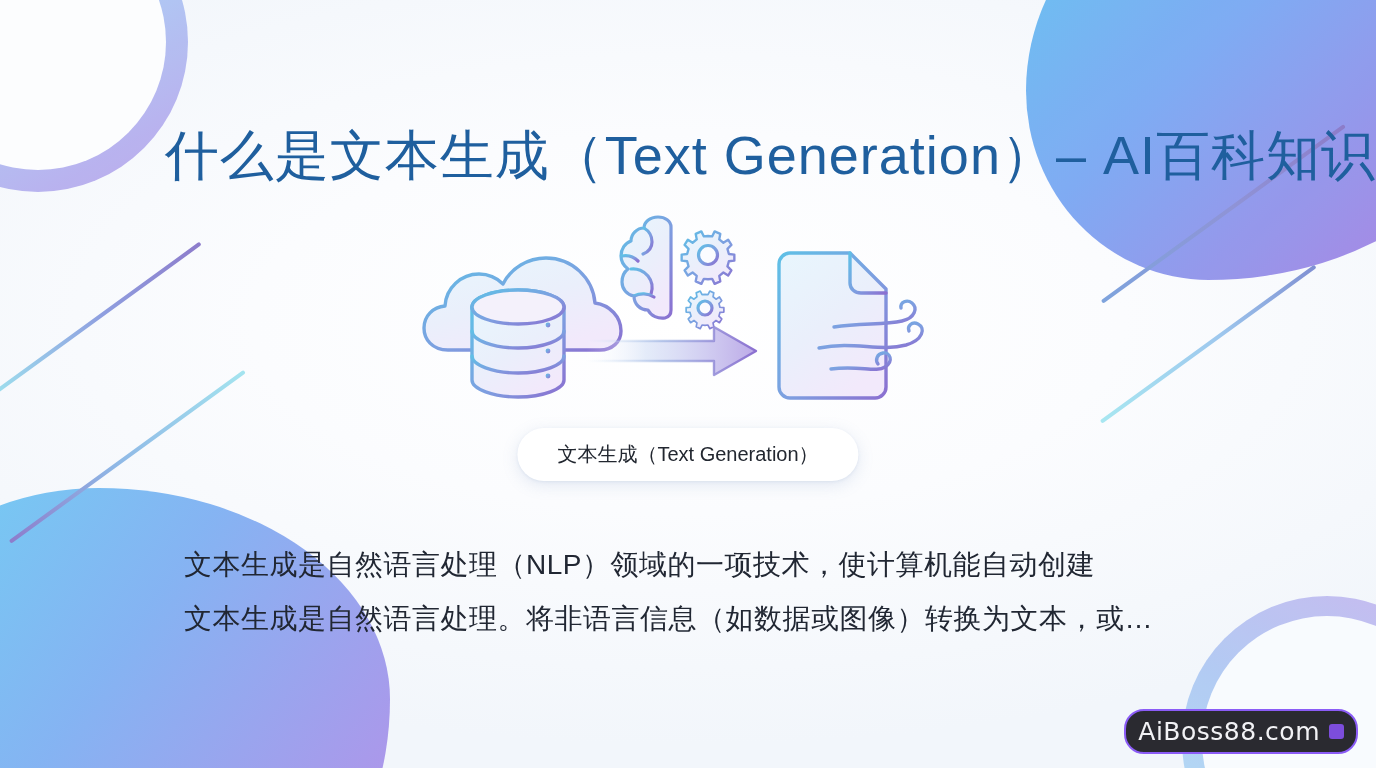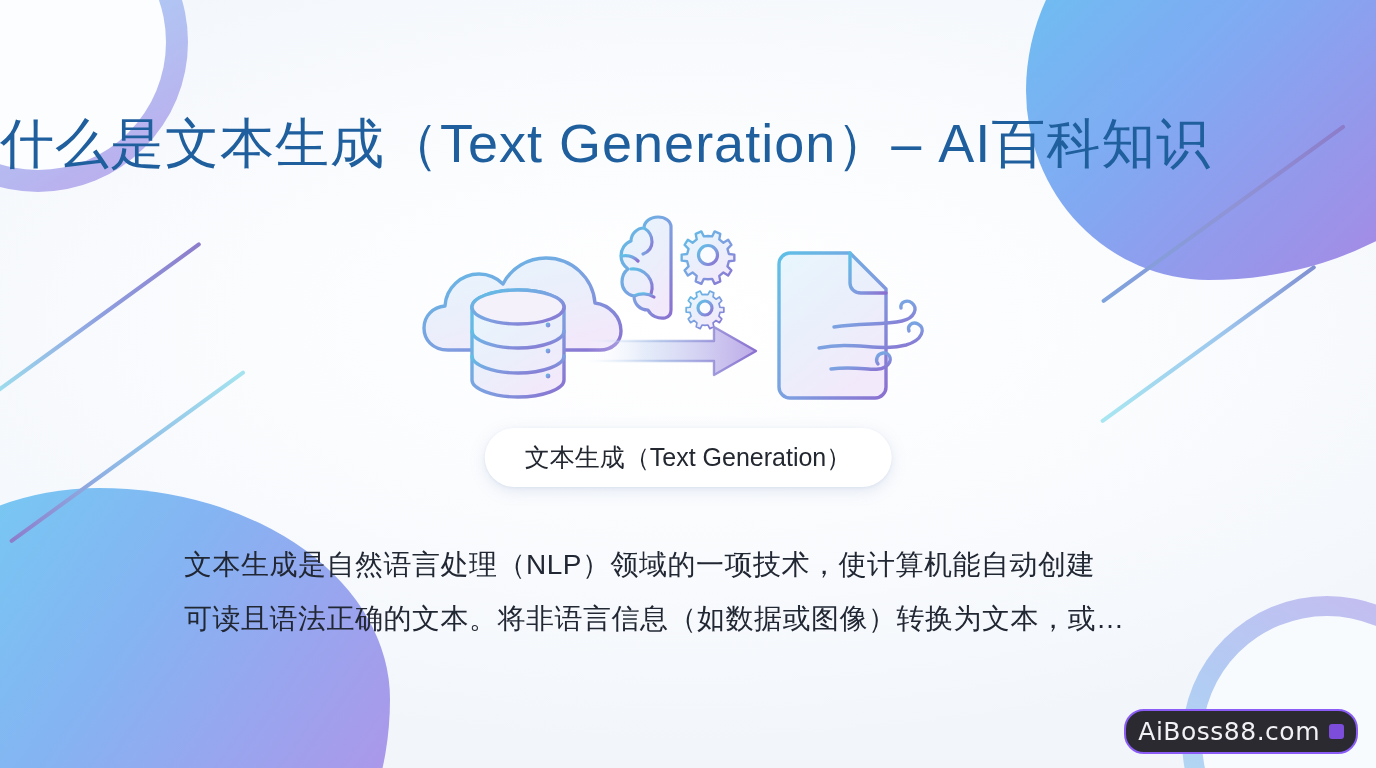--- a/index.html
+++ b/index.html
@@ -61,22 +61,22 @@
     transform-origin: left center;
   }
   #line-l1 { left: -18px; top: 400px; width: 270px; background: linear-gradient(90deg, #9fe6ef 0%, #8f9fe0 55%, #8d7ccb 100%); transform: rotate(-36deg); }
   #line-l2 { left: 10px;  top: 540px; width: 290px; background: linear-gradient(90deg, #8d7ccb 0%, #8fb8e6 45%, #a4e4ef 100%); transform: rotate(-36deg); }
   #line-r1 { right: -26px; top: 300px; width: 300px; background: linear-gradient(90deg, #7fa4dd 0%, #8f93d6 55%, #8c7cc9 100%); transform: rotate(-36deg); }
   #line-r2 { right: 10px;  top: 420px; width: 265px; background: linear-gradient(90deg, #a8e7f1 0%, #9ec8ee 55%, #7f8fd2 100%); transform: rotate(-36deg); }
 
   
   #title {
     position: absolute;
-    top: 108px; left: 0; width: 100%;
-    text-align: left;
+    top: 120px; left: 0; width: 100%;
+    text-align: right;
     font-size: 54px;
     letter-spacing: 1px;
     color: #1f5f9e;
     font-weight: 500;
     white-space: nowrap;
   }
 
   
   #illustration {
     position: absolute;
@@ -86,21 +86,21 @@
   }
 
   
   #pill {
     position: absolute;
     left: 50%; top: 428px;
     transform: translateX(-50%);
     background: #ffffff;
     border-radius: 30px;
     padding: 13px 40px;
-    font-size: 25px;
+    font-size: 20px;
     color: #222730;
     box-shadow: 0 4px 16px rgba(110,140,190,.18), 0 1px 3px rgba(110,140,190,.12);
     white-space: nowrap;
     text-align: right;
   }
 
   
   #body-text {
     position: absolute;
     left: 168px; top: 538px;
@@ -242,21 +242,21 @@
       </g>
     </svg>
   </div>
 
   <div id="pill">
     <span>文本生成（Text Generation）</span>
   </div>
 
   <div id="body-text">
     <span class="ln">文本生成是自然语言处理（NLP）领域的一项技术，使计算机能自动创建</span>
-    <span class="ln">可读且语法正确的文本。将非语言信息（如数据或图像）转换为文本，或…</span>
+    <span class="ln">文本生成是自然语言处理。将非语言信息（如数据或图像）转换为文本，或…</span>
   </div>
 
   <div id="watermark">
     <span id="watermark-text">AiBoss88.com</span>
     <span id="watermark-square"></span>
   </div>
 
 </div>
 
 </body></html>

